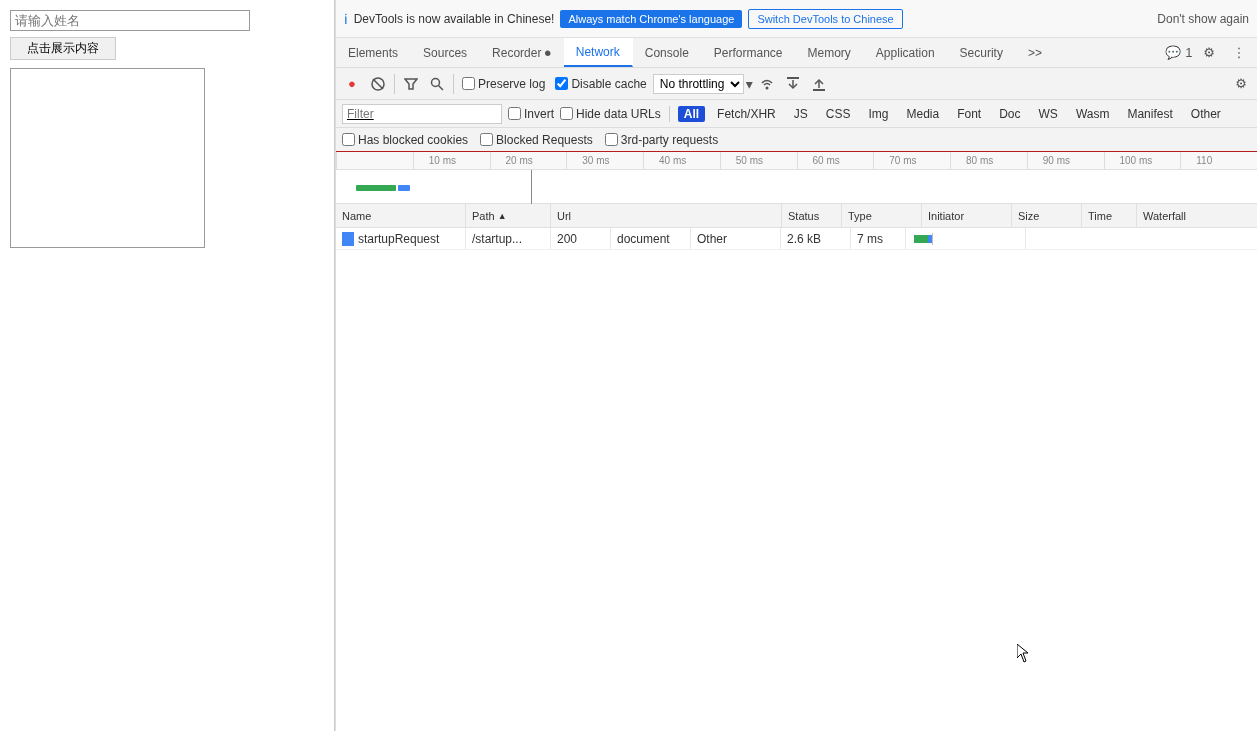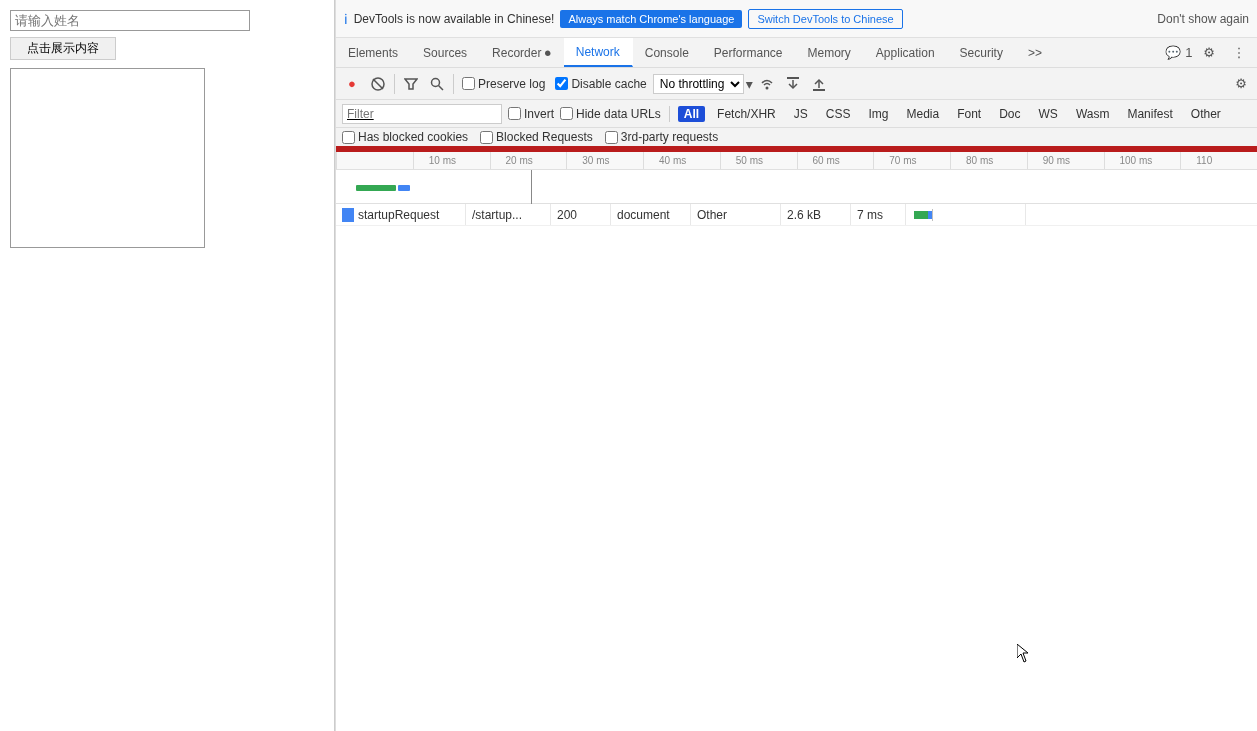--- a/index.html
+++ b/index.html
@@ -226,21 +226,21 @@
       background: #1d4ed8;
       color: #fff;
       border-radius: 2px;
       font-weight: bold;
     }
 
     
     #filter-bar2 {
       height: 24px;
       background: #f3f3f3;
-      border-bottom: 6px solid #b91c1c;
+      border-bottom: 1px solid #b91c1c;
       display: flex;
       align-items: center;
       padding: 0 6px;
       gap: 12px;
       flex-shrink: 0;
     }
 
     
     #timeline {
       height: 52px;
@@ -561,20 +561,33 @@
       <div class="ruler-mark">110</div>
     </div>
     <div class="timeline-bars">
       <div class="tl-bar-green"></div>
       <div class="tl-bar-blue"></div>
     </div>
     <div class="tl-vline" style="left: 195px;"></div>
   </div>
 
   <div id="network-table">
+    <div class="nt-header">
+      <div class="nt-col col-name sortable">Name</div>
+      <div class="nt-col col-path sortable">
+        Path <span class="col-sort-arrow">▲</span>
+      </div>
+      <div class="nt-col col-url">Url</div>
+      <div class="nt-col col-status sortable">Status</div>
+      <div class="nt-col col-type sortable">Type</div>
+      <div class="nt-col col-initiator sortable">Initiator</div>
+      <div class="nt-col col-size sortable">Size</div>
+      <div class="nt-col col-time sortable">Time</div>
+      <div class="nt-col col-waterfall">Waterfall</div>
+    </div>
 
     <div class="nt-row">
       <div class="nt-cell col-name">
         <span class="doc-icon"></span>
         <span>startupRequest</span>
       </div>
       <div class="nt-cell col-path">/startup...</div>
       <div class="nt-cell col-status">200</div>
       <div class="nt-cell col-type">document</div>
       <div class="nt-cell col-initiator">Other</div>

